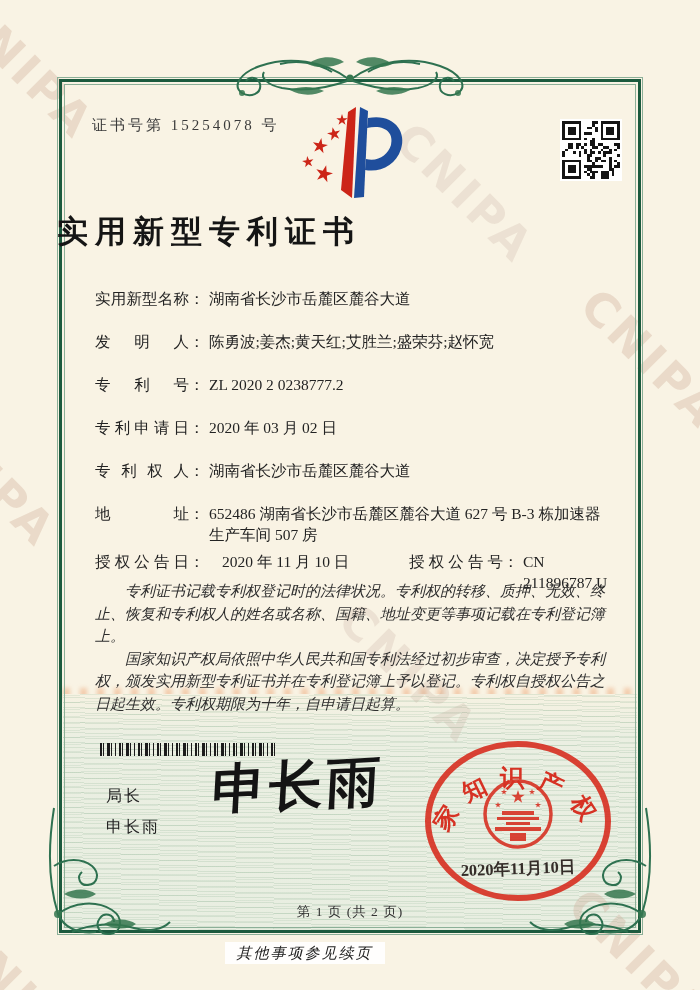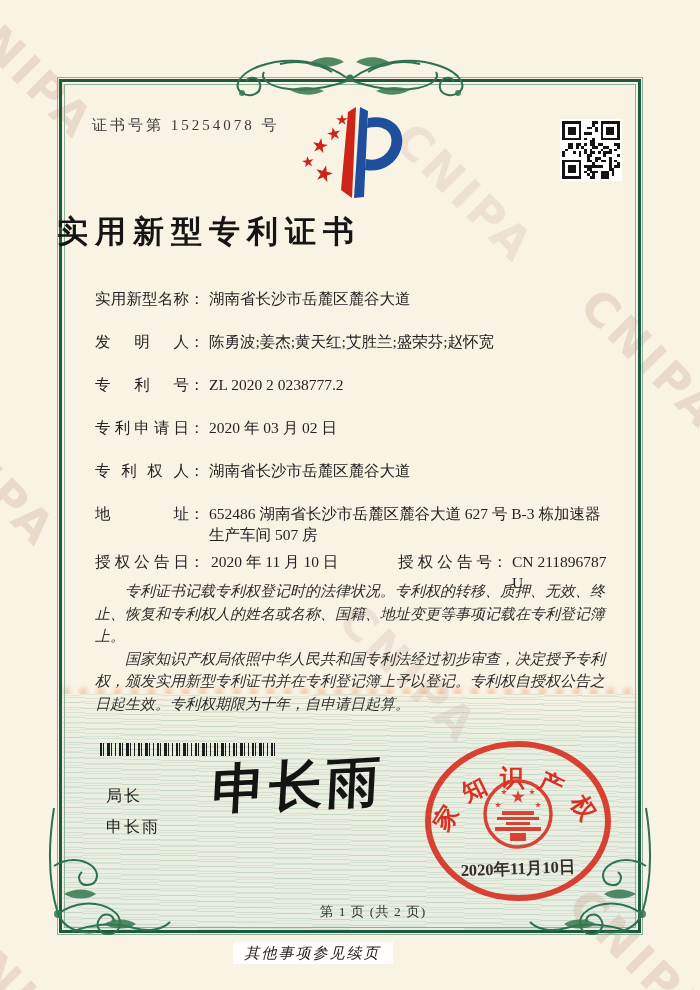--- a/index.html
+++ b/index.html
@@ -60,21 +60,21 @@
     font-size:31px;font-weight:bold;letter-spacing:7px;color:#151515;z-index:3;
   }
 
   
   .fields{position:absolute;left:95px;top:288px;width:520px;z-index:3;font-size:15.5px;color:#232323;}
   .frow{display:flex;margin-bottom:22px;line-height:21px;}
   .flabel{width:94px;text-align:justify;text-align-last:justify;flex:0 0 auto;}
   .fcolon{flex:0 0 auto;width:16px;}
   .fvalue{flex:1;margin-left:4px;}
   .frow.addr{margin-bottom:6px;}
-  .frow.grant .fvalue1{flex:0 0 auto;width:187px;margin-left:6px;}
+  .frow.grant .fvalue1{flex:0 0 auto;width:187px;margin-left:17px;}
   .frow.grant .flabel2{width:94px;text-align:justify;text-align-last:justify;flex:0 0 auto;}
   .frow.grant .fvalue2{flex:1;margin-left:4px;}
 
   
   .paras{position:absolute;left:95px;top:580px;width:516px;z-index:3;
     font-size:15px;font-style:italic;line-height:22.5px;color:#2e2e2e;}
   .paras p{margin:0;text-indent:2em;}
 
   
   .barcode{
@@ -92,22 +92,22 @@
     position:absolute;left:212px;top:750px;z-index:4;
     font-size:54px;font-weight:bold;letter-spacing:3px;color:#141414;
     transform:rotate(-3deg) skewX(-6deg);white-space:nowrap;
   }
 
   
   .seal{position:absolute;left:421px;top:740px;width:194px;height:164px;z-index:5;opacity:.95;}
 
   
   .page-info{position:absolute;left:57px;top:903px;width:586px;text-align:center;
-    font-size:13.5px;color:#333;z-index:6;letter-spacing:1px;padding-left:23px;}
-  .note{position:absolute;left:8px;top:944px;width:609px;text-align:center;z-index:6;}
+    font-size:13.5px;color:#333;z-index:6;letter-spacing:1px;}
+  .note{position:absolute;left:0;top:944px;width:609px;text-align:center;z-index:6;}
   .note span{background:rgba(255,255,255,.9);padding:3px 12px;font-size:15px;font-style:italic;color:#222;letter-spacing:2px;}
 </style>
 </head>
 <body>
 
 <div class="page">
 
   <div class="wm" style="left:-18px;top:-12px;">CNIPA</div>
   <div class="wm inside" style="left:422px;top:112px;">CNIPA</div>
   <div class="wm" style="left:608px;top:278px;">CNIPA</div>

